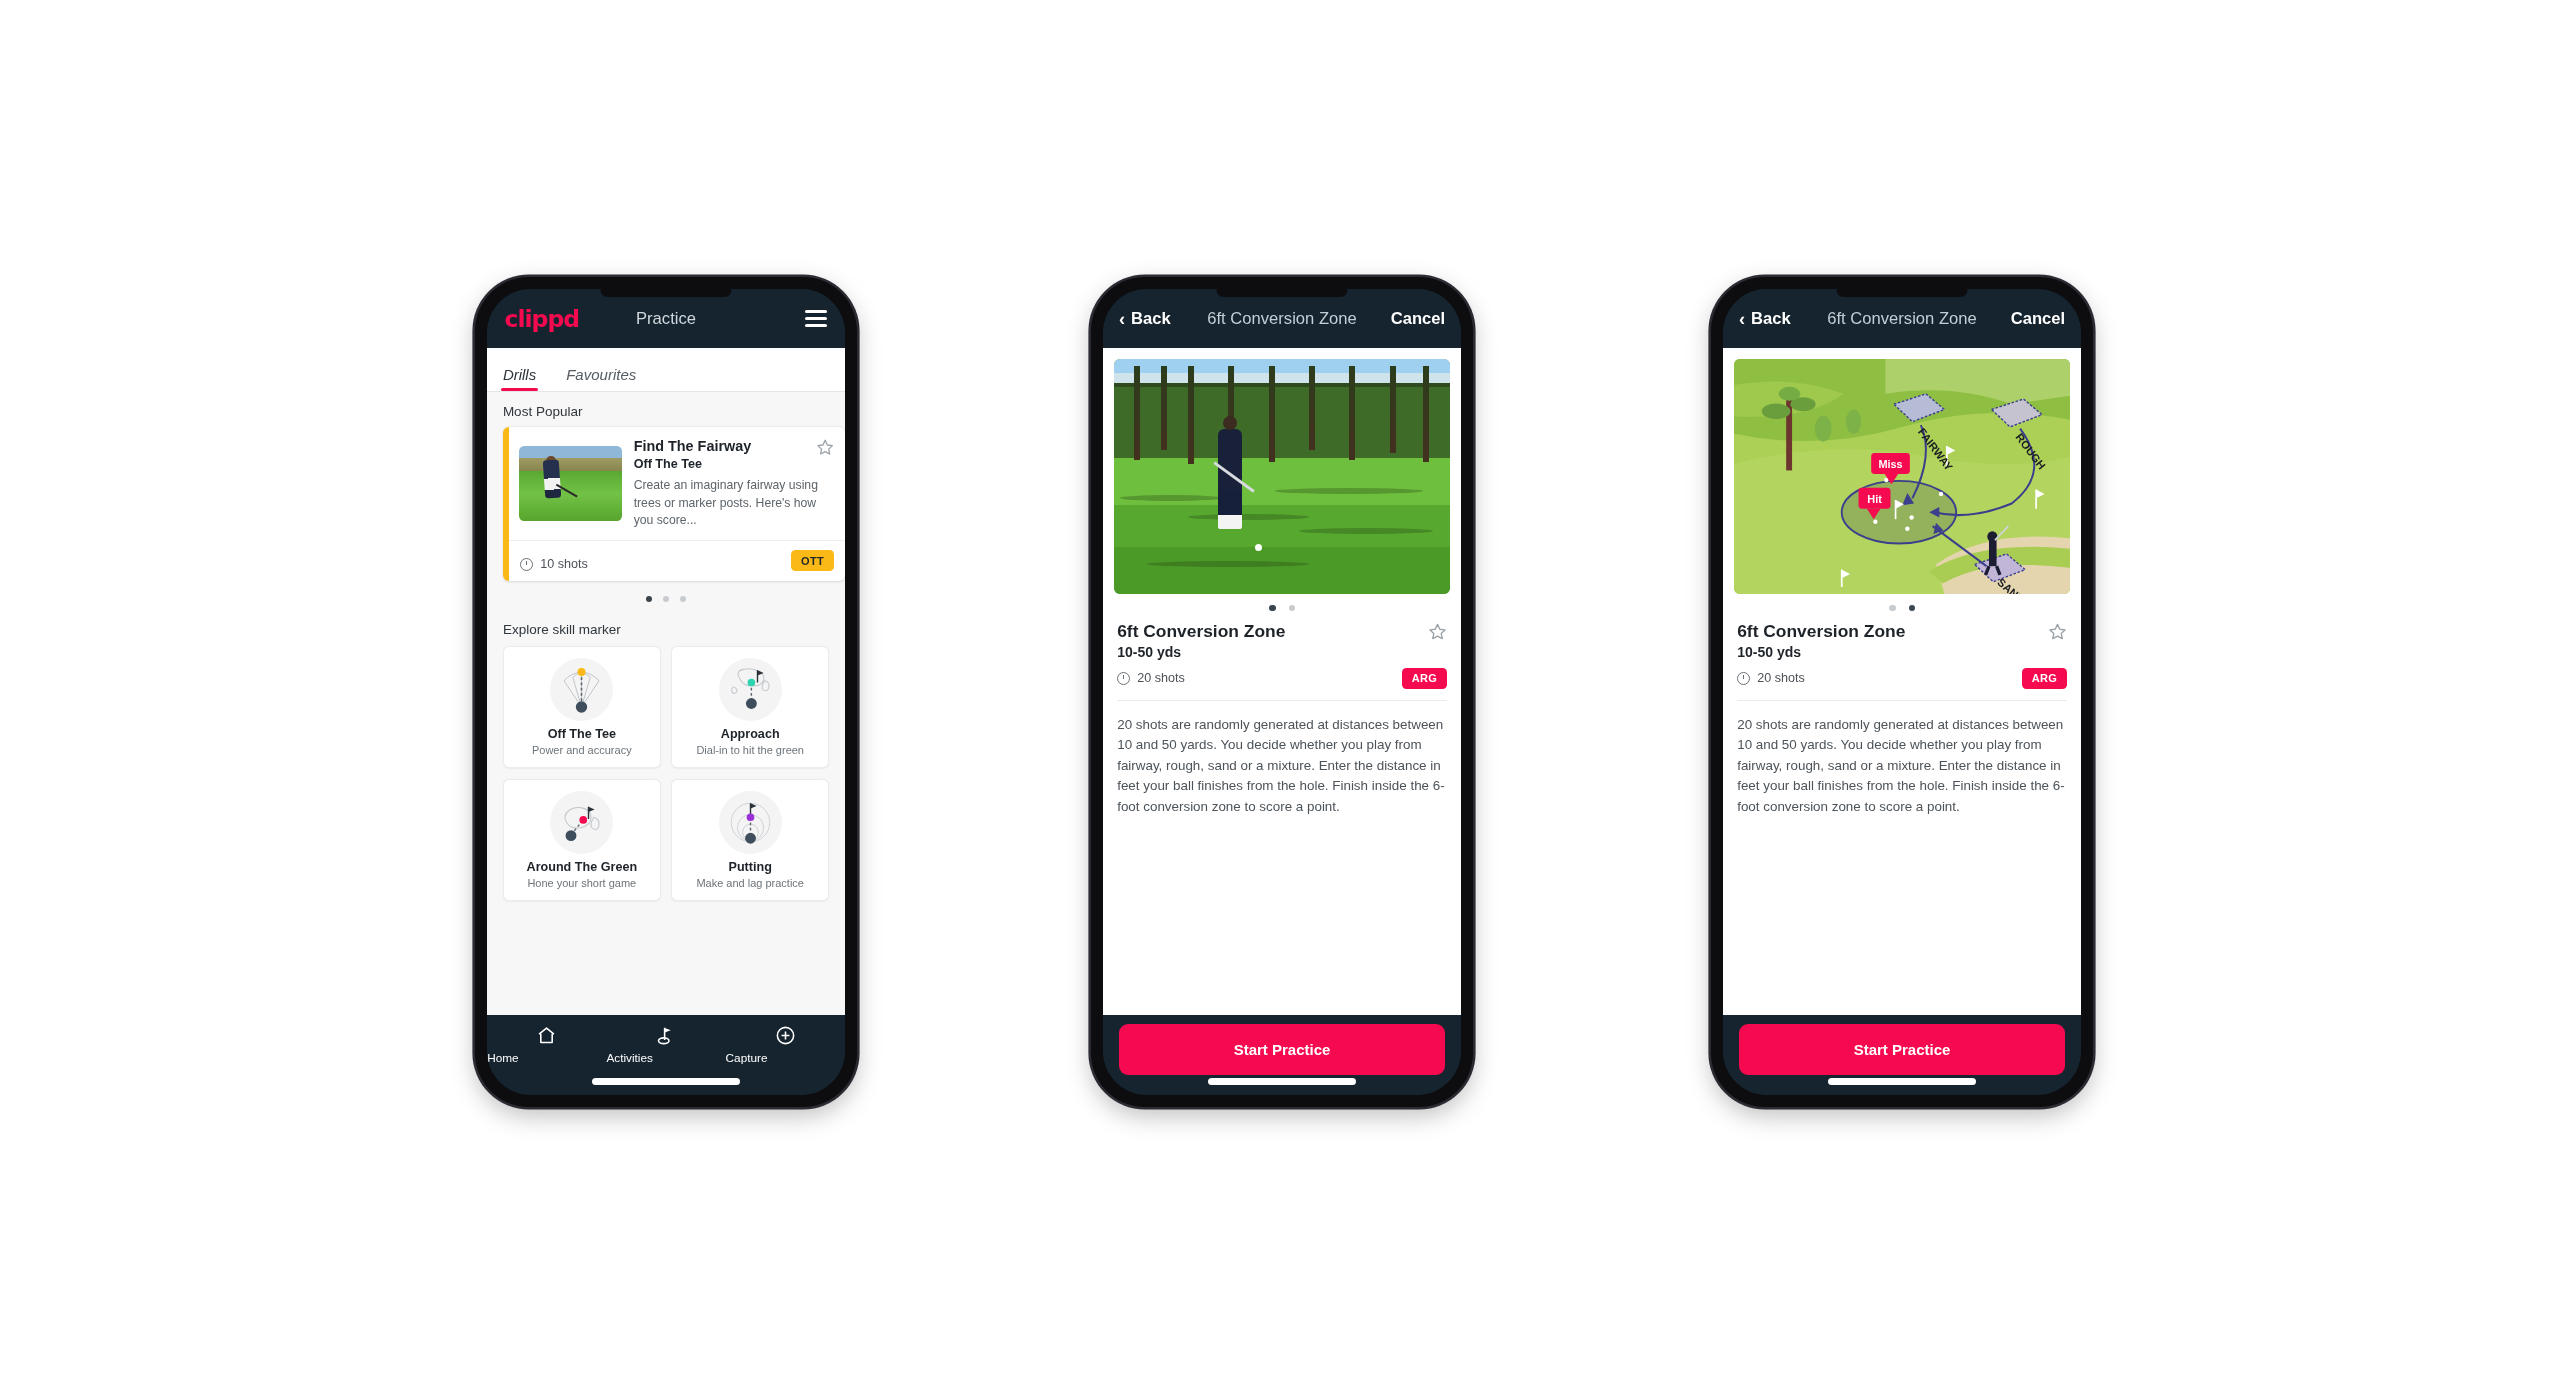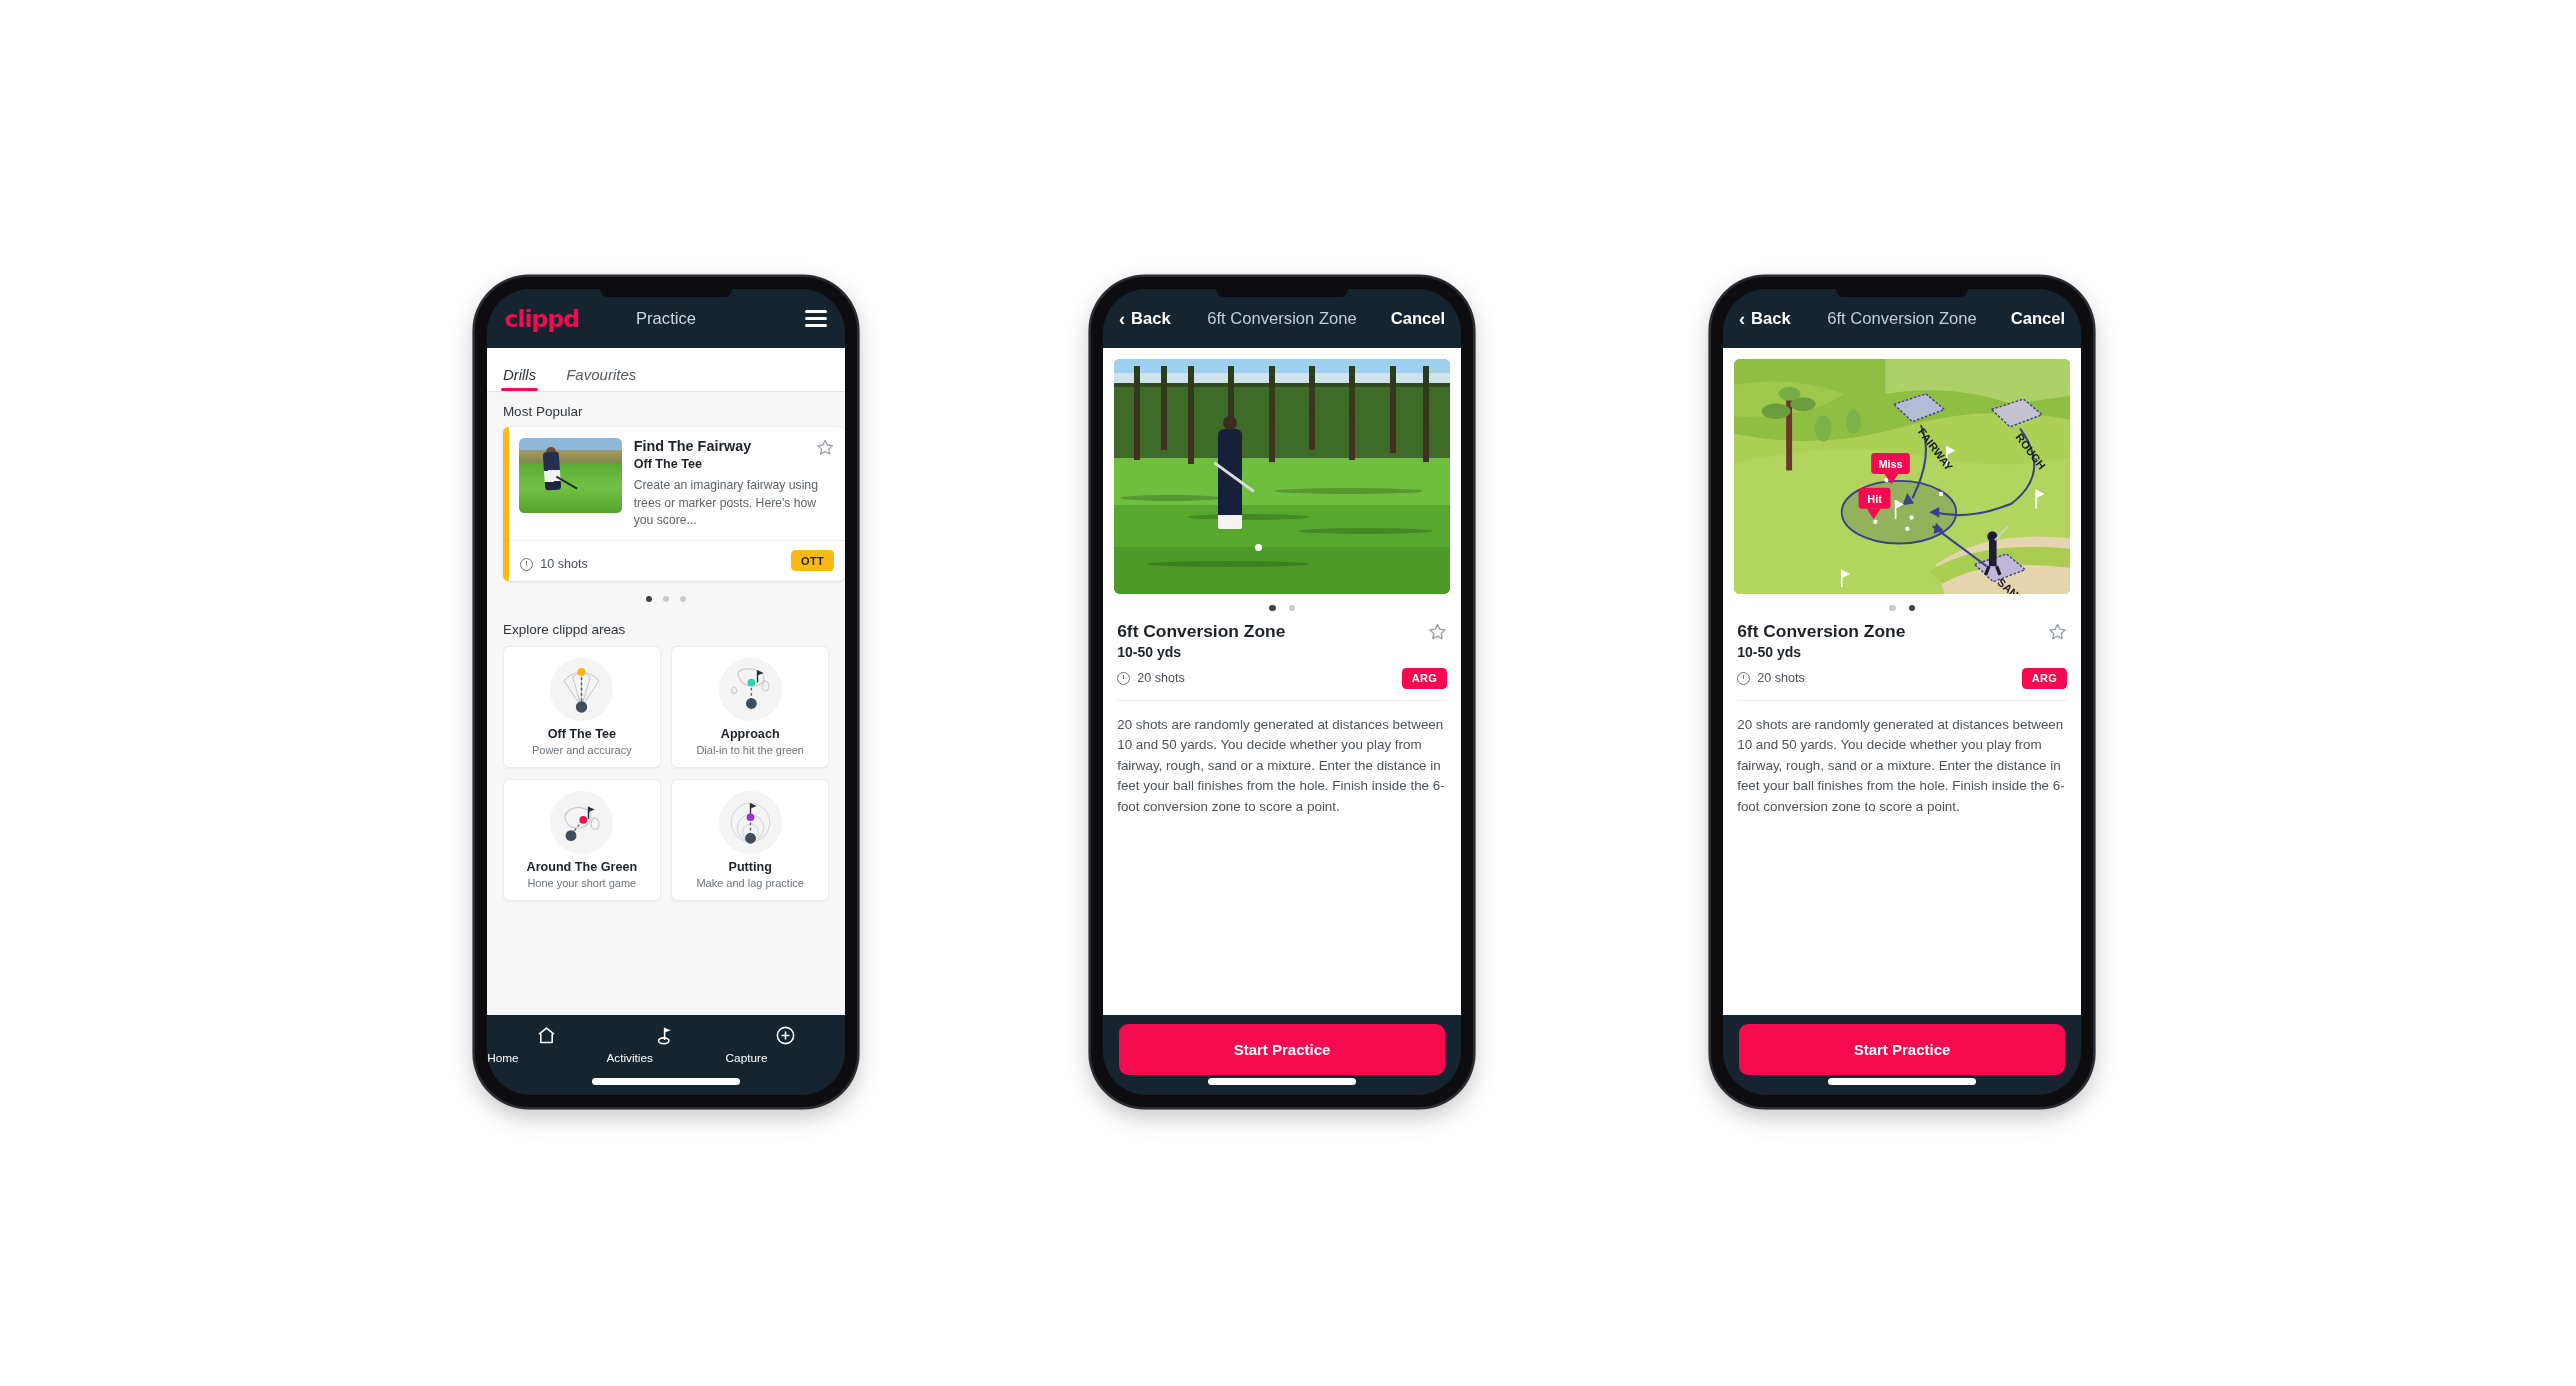--- a/index.html
+++ b/index.html
@@ -93,21 +93,21 @@
 
   
   .carousel { padding: 0 0 0 15.7px; display: flex; gap: 10.5px; }
   .drill-card {
     width: 342px; flex: 0 0 342px; background: #fff;
     border-radius: 6.1px; overflow: hidden;
     border-left: 6.1px solid #fbb917;
     box-shadow: 0 0.9px 2.6px rgba(0,0,0,.13);
     display: flex; flex-direction: column;
   }
-  .drill-top { display: flex; padding: 10.5px 10.5px 9.6px 10.5px; gap: 11.3px; }
+  .drill-top { display: flex; padding: 10.5px 10.5px 9.6px 10.5px; gap: 11.3px; align-items: center; }
   .drill-thumb {
     width: 103px; height: 75px; flex: 0 0 103px; border-radius: 5.2px;
     background:
       linear-gradient(180deg, #8fb7d8 0%, #8fb7d8 16%, transparent 16%),
       linear-gradient(180deg, transparent 0%, transparent 16%, #9f9a63 16%, #87864f 33%, transparent 33%),
       linear-gradient(180deg, transparent 0%, transparent 33%, #5aa832 33%, #72c246 64%, #57a52d 100%);
       position: relative; overflow: hidden;
   }
   .drill-thumb .golfer {
     position:absolute; left: 24.4px; top: 14px; width: 15.7px; height: 38px;
@@ -277,21 +277,21 @@
           </div>
 
         </div>
 
         <div class="dots">
           <div class="dot active"></div>
           <div class="dot"></div>
           <div class="dot"></div>
         </div>
 
-        <div class="section-label">Explore clippd areas</div>
+        <div class="section-label">Explore skill marker</div>
 
         <div class="skill-grid">
 
           <div class="skill-card">
             <div class="skill-ico">
               <svg width="63" height="63" viewBox="0 0 72 72">
                 <path d="M36 56 L16 26 A30 30 0 0 1 36 16 Z" fill="none" stroke="#b9bec3" stroke-width="1"></path>
                 <path d="M36 56 L26 22 A30 30 0 0 1 36 16 Z" fill="none" stroke="#b9bec3" stroke-width="1"></path>
                 <path d="M36 56 L46 22 A30 30 0 0 0 36 16 Z" fill="none" stroke="#b9bec3" stroke-width="1"></path>
                 <path d="M36 56 L56 26 A30 30 0 0 0 36 16 Z" fill="none" stroke="#b9bec3" stroke-width="1"></path>

